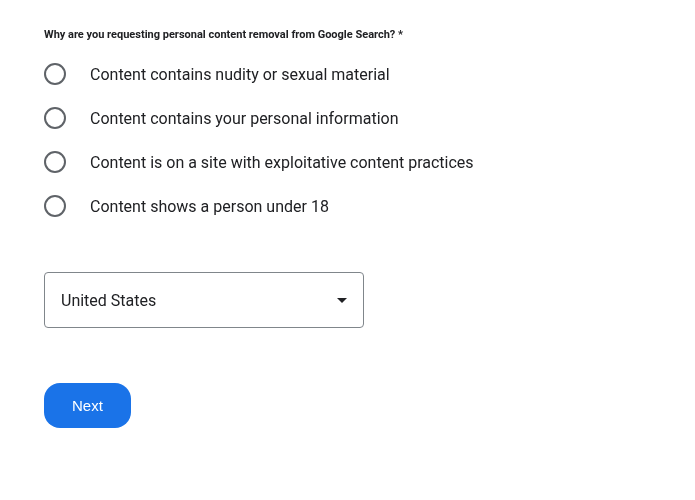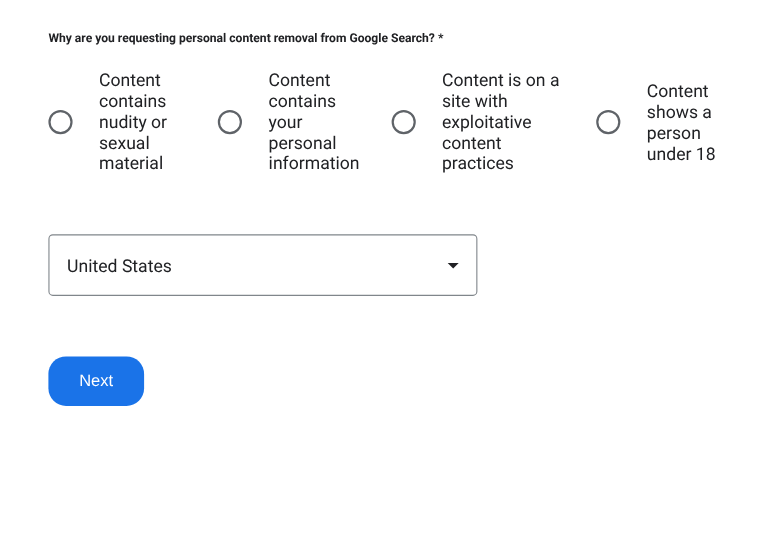--- a/index.html
+++ b/index.html
@@ -15,21 +15,21 @@
       height: 500px;
       background: #fff;
     }
     .question-label {
       font-size: 11px;
       font-weight: 700;
       margin-bottom: 22px;
     }
     .radio-group {
       display: flex;
-      flex-direction: row;
+      flex-direction: column;
       gap: 22px;
       margin-bottom: 55px;
     }
     .radio-option {
       display: flex;
       align-items: center;
       gap: 24px;
       cursor: pointer;
     }
     .radio-circle {
@@ -47,21 +47,21 @@
     .country-section {
       margin-bottom: 55px;
     }
     .country-label {
       font-size: 16px;
       font-weight: 400;
       margin-bottom: 14px;
       color: #202124;
     }
     .dropdown {
-      width: 390px;
+      width: 320px;
       height: 56px;
       border: 1px solid #80868b;
       border-radius: 4px;
       display: flex;
       align-items: center;
       justify-content: space-between;
       padding: 0 16px;
       cursor: pointer;
       background: #fff;
     }

